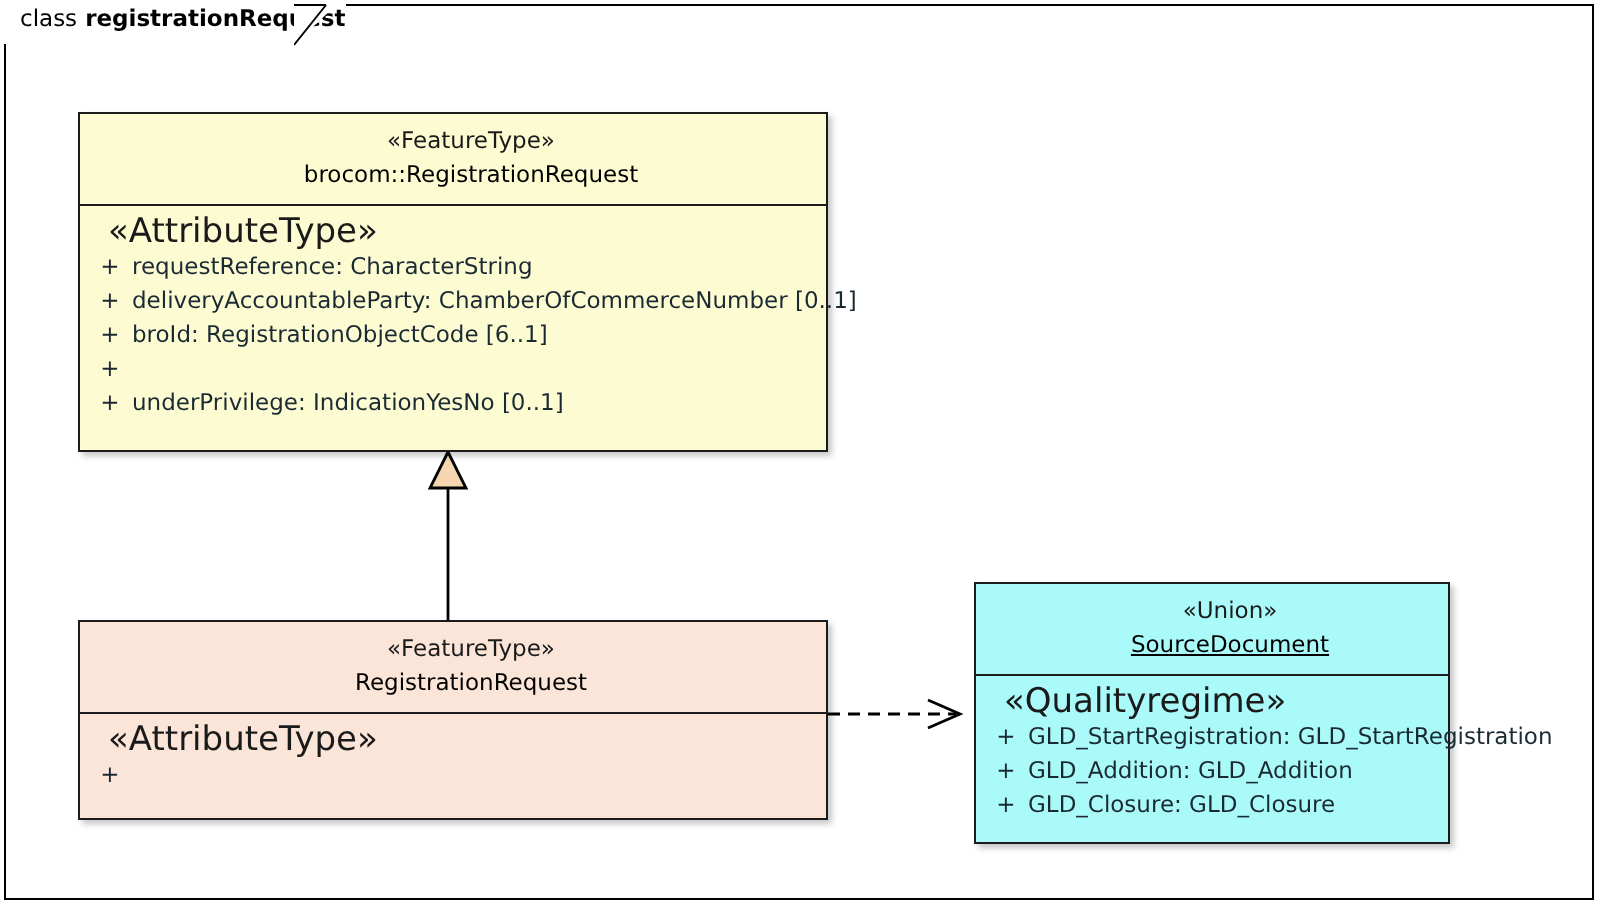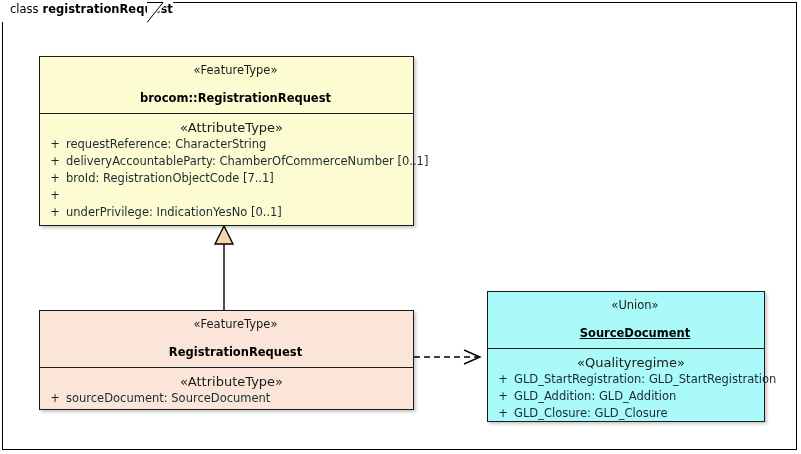--- a/index.html
+++ b/index.html
@@ -81,41 +81,40 @@
     border-bottom: 1px solid #1b1b1b;
   }
   .uml-stereotype {
     font-size: 11.5px;
     color: #1a1a1a;
     line-height: 15px;
     white-space: nowrap;
   }
   .uml-name {
     font-size: 11.5px;
-    font-weight: bold;
+    font-weight: normal;
     color: #000000;
     line-height: 16px;
     white-space: nowrap;
-    margin-top: 12px;
+    margin-top: 1px;
   }
   .uml-name.underlined {
     text-decoration: underline;
     text-align: center;
   }
   .uml-compartment {
     box-sizing: border-box;
     padding: 5px 4px 6px 4px;
   }
   .compartment-stereotype {
-    font-size: 13px;
+    font-size: 17px;
     color: #1a1a1a;
     line-height: 17px;
     padding-left: 10px;
     white-space: nowrap;
-    text-align: center;
   }
   .attr-row {
     display: flex;
     align-items: baseline;
     line-height: 17px;
     font-size: 11.5px;
     color: #1a2a33;
     white-space: nowrap;
   }
   .attr-vis {
@@ -191,47 +190,46 @@
       <div class="attr-row">
         <span class="attr-vis">+</span>
         <span class="attr-text">requestReference: CharacterString</span>
       </div>
       <div class="attr-row">
         <span class="attr-vis">+</span>
         <span class="attr-text">deliveryAccountableParty: ChamberOfCommerceNumber [0..1]</span>
       </div>
       <div class="attr-row">
         <span class="attr-vis">+</span>
-        <span class="attr-text">broId: RegistrationObjectCode [7..1]</span>
+        <span class="attr-text">broId: RegistrationObjectCode [6..1]</span>
       </div>
       <div class="attr-row">
         <span class="attr-vis">+</span>
       </div>
       <div class="attr-row">
         <span class="attr-vis">+</span>
         <span class="attr-text">underPrivilege: IndicationYesNo [0..1]</span>
       </div>
     </div>
   </div>
 
   <div class="uml-class fill-featuretype-derived" style="left:39px; top:310px; width:375px; height:100px;">
     <div class="uml-header">
       <div class="uml-stereotype">«FeatureType»</div>
       <div class="uml-name">RegistrationRequest</div>
     </div>
     <div class="uml-compartment">
       <div class="compartment-stereotype">«AttributeType»</div>
       <div class="attr-row">
         <span class="attr-vis">+</span>
-        <span class="attr-text">sourceDocument: SourceDocument</span>
-      </div>
-    </div>
-  </div>
-
-  <div class="uml-class fill-union" style="left:487px; top:291px; width:278px; height:131px;">
+      </div>
+    </div>
+  </div>
+
+  <div class="uml-class fill-union" style="left:487px; top:291px; width:238px; height:131px;">
     <div class="uml-header">
       <div class="uml-stereotype">«Union»</div>
       <div class="uml-name underlined">SourceDocument</div>
     </div>
     <div class="uml-compartment">
       <div class="compartment-stereotype">«Qualityregime»</div>
       <div class="attr-row">
         <span class="attr-vis">+</span>
         <span class="attr-text">GLD_StartRegistration: GLD_StartRegistration</span>
       </div>

